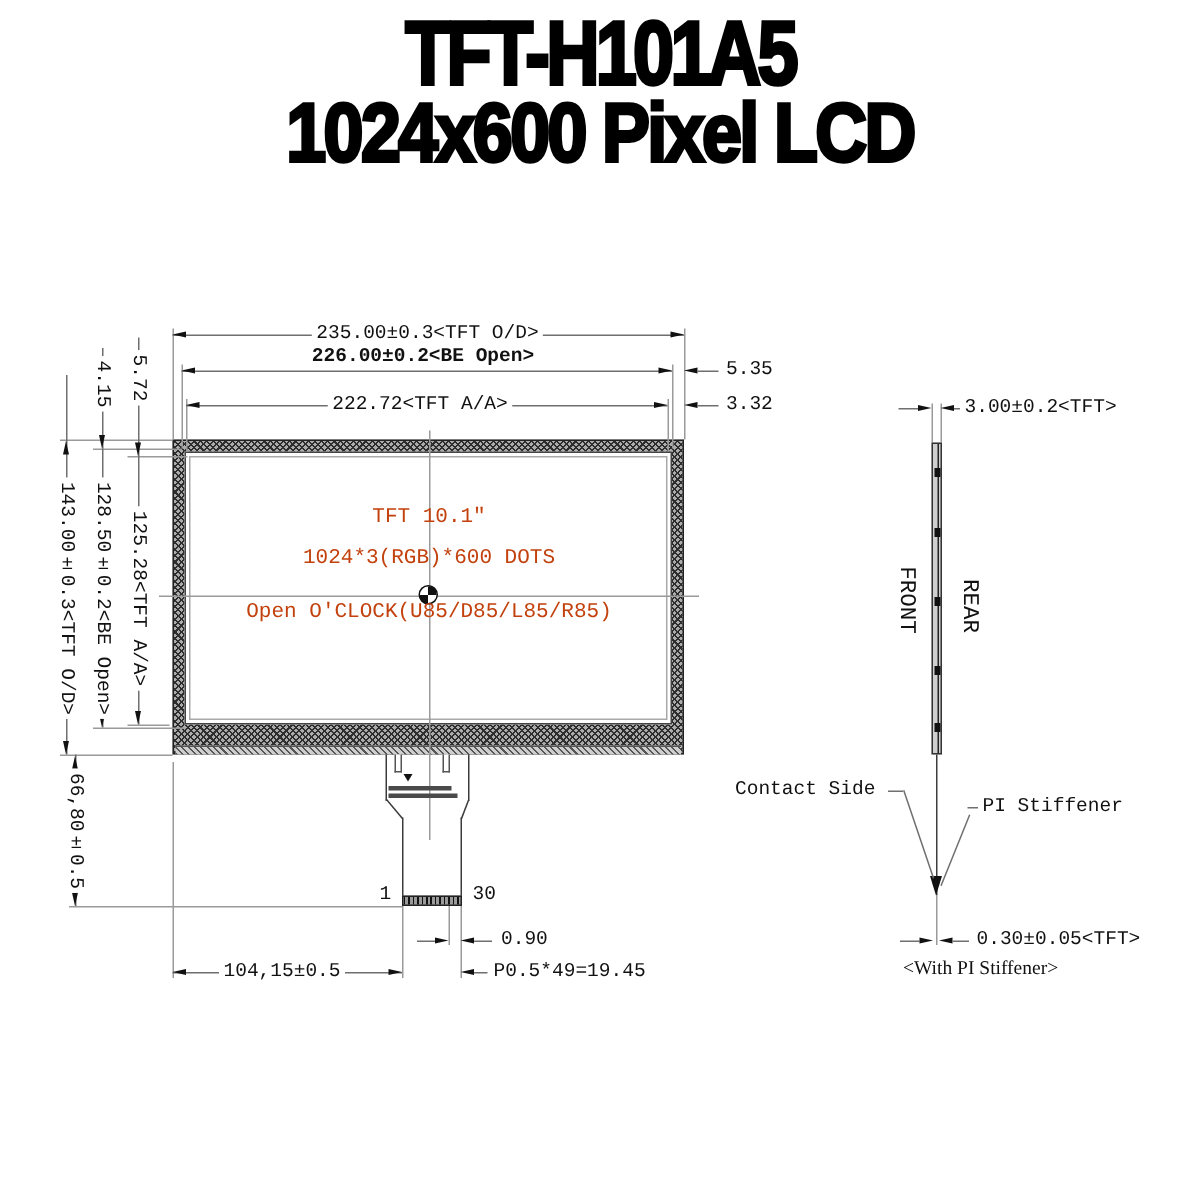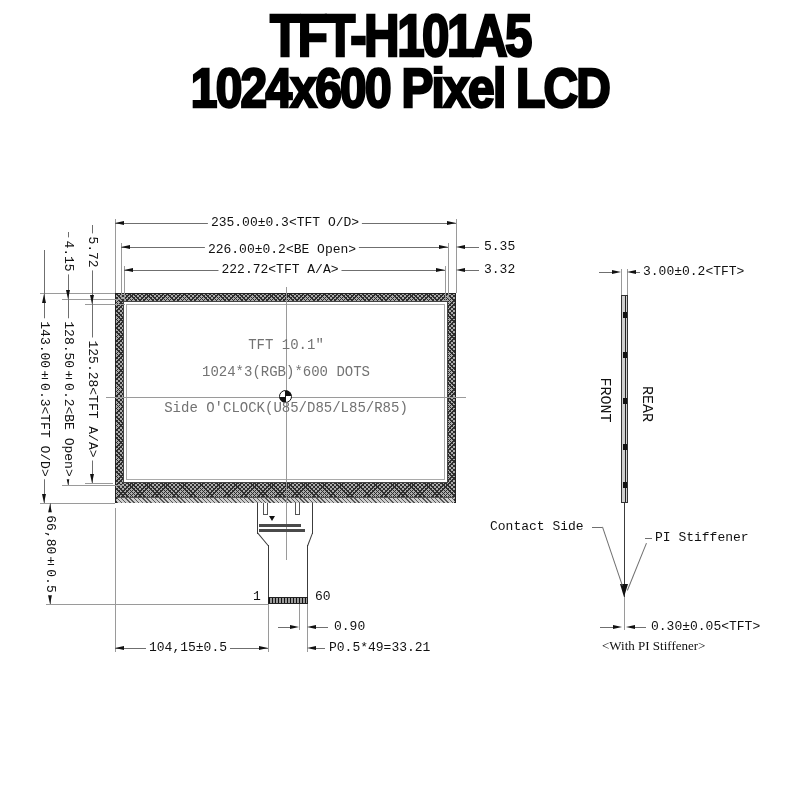--- a/index.html
+++ b/index.html
@@ -30,21 +30,21 @@
   
   .title{position:absolute;left:0;top:8px;width:800px;text-align:center;
          font-family:"Liberation Sans",sans-serif;font-weight:bold;color:#000;}
   .t1{font-size:60px;line-height:.92;letter-spacing:-3px;-webkit-text-stroke:2.5px #000;
       transform:scaleX(.82);transform-origin:50% 50%;}
   .t2{font-size:55px;line-height:.92;letter-spacing:-2px;-webkit-text-stroke:2.5px #000;
       transform:scaleX(.87);transform-origin:50% 50%;}
   .cmark{position:absolute;left:279px;top:390px;width:13px;height:13px;border-radius:50%;
          border:1px solid #111;box-sizing:border-box;
          background:conic-gradient(from 0deg,#111 0 25%,#fff 25% 50%,#111 50% 75%,#fff 75%);}
-  .ptx{position:absolute;font:14px/1 "Liberation Mono",monospace;color:#737373;white-space:nowrap;
+  .ptx{position:absolute;font:14px/1 "Liberation Mono",monospace;color:#c2410c;white-space:nowrap;
        transform:translate(-50%,0);}
   .tick{position:absolute;width:4px;height:6px;background:#111;}
   .mark-bar{position:absolute;background:#4a4a4a;height:3px;}
 </style>
 </head>
 <body>
 
 <div id="page">
 
   <div class="title">
@@ -56,38 +56,38 @@
   <div style="position:absolute;left:123px;top:301px;width:325px;height:182px;background:#fff;border:1px solid #444;box-sizing:border-box;"></div>
   <div style="position:absolute;left:126px;top:304px;width:319px;height:176px;border:1px solid #a9a9a9;box-sizing:border-box;"></div>
   <div class="hatch-light" style="position:absolute;left:117px;top:497px;width:337px;height:6px;border-top:1px solid #555;box-sizing:border-box;"></div>
 
   <div class="hl wit" style="left:106px;top:397px;width:360px;"></div>
   <div class="vl wit" style="left:286px;top:287px;height:273px;"></div>
   <div class="cmark"></div>
 
   <div class="ptx" style="left:286px;top:338px;">TFT 10.1″</div>
   <div class="ptx" style="left:286px;top:365px;">1024*3(RGB)*600 DOTS</div>
-  <div class="ptx" style="left:286px;top:401px;">Side O'CLOCK(U85/D85/L85/R85)</div>
+  <div class="ptx" style="left:286px;top:401px;">Open O'CLOCK(U85/D85/L85/R85)</div>
 
   <div class="vl wit" style="left:115px;top:219px;height:74px;"></div>
   <div class="vl wit" style="left:121px;top:243px;height:56px;"></div>
   <div class="vl wit" style="left:124px;top:266px;height:35px;"></div>
   <div class="vl wit" style="left:456px;top:219px;height:74px;"></div>
   <div class="vl wit" style="left:448px;top:243px;height:56px;"></div>
   <div class="vl wit" style="left:445px;top:266px;height:35px;"></div>
 
   <div class="hl" style="left:115px;top:223px;width:341px;"></div>
   <div class="ar l" style="left:115px;top:221px;"></div>
   <div class="ar r" style="left:447px;top:221px;"></div>
   <div class="dim" style="left:285px;top:223px;">235.00±0.3&lt;TFT O/D&gt;</div>
 
   <div class="hl" style="left:121px;top:247px;width:327px;"></div>
   <div class="ar l" style="left:121px;top:245px;"></div>
   <div class="ar r" style="left:439px;top:245px;"></div>
-  <div class="dim" style="left:282px;top:250px;">226.00±0.2&lt;BE Open&gt;</div>
+  <div class="dim" style="left:282px;top:238px;font-weight:bold;">226.00±0.2&lt;BE Open&gt;</div>
   <div class="ar l" style="left:456px;top:245px;"></div>
   <div class="hl" style="left:465px;top:247px;width:14px;"></div>
   <div class="dim lft" style="left:481px;top:247px;">5.35</div>
 
   <div class="hl" style="left:124px;top:270px;width:321px;"></div>
   <div class="ar l" style="left:124px;top:268px;"></div>
   <div class="ar r" style="left:436px;top:268px;"></div>
   <div class="dim" style="left:280px;top:270px;">222.72&lt;TFT A/A&gt;</div>
   <div class="ar l" style="left:456px;top:268px;"></div>
   <div class="hl" style="left:465px;top:270px;width:14px;"></div>
@@ -132,41 +132,41 @@
   <div class="vl obj" style="left:312px;top:533px;height:14px;transform:rotate(21deg);transform-origin:top left;"></div>
   <div class="vl obj" style="left:268px;top:545px;height:53px;"></div>
   <div class="vl obj" style="left:307px;top:545px;height:53px;"></div>
   <div style="position:absolute;left:263px;top:503px;width:5px;height:12px;border:1px solid #555;border-top:none;box-sizing:border-box;background:#fff;"></div>
   <div style="position:absolute;left:295px;top:503px;width:5px;height:12px;border:1px solid #555;border-top:none;box-sizing:border-box;background:#fff;"></div>
   <div class="ar d" style="left:269px;top:516px;border-top-width:5px;border-left-width:3px;border-right-width:3px;"></div>
   <div class="mark-bar" style="left:259px;top:524px;width:42px;"></div>
   <div class="mark-bar" style="left:259px;top:529px;width:46px;"></div>
   <div class="pins" style="position:absolute;left:268px;top:597px;width:40px;height:7px;border:1px solid #222;box-sizing:border-box;"></div>
   <div class="dim lft" style="left:250px;top:597px;background:transparent;">1</div>
-  <div class="dim lft" style="left:312px;top:597px;background:transparent;">60</div>
+  <div class="dim lft" style="left:312px;top:597px;background:transparent;">30</div>
 
   <div class="vl wit" style="left:115px;top:508px;height:144px;"></div>
   <div class="vl wit" style="left:268px;top:604px;height:48px;"></div>
   <div class="vl wit" style="left:307px;top:604px;height:48px;"></div>
   <div class="vl wit" style="left:299px;top:604px;height:26px;"></div>
 
   <div class="hl" style="left:278px;top:627px;width:12px;"></div>
   <div class="ar r" style="left:290px;top:625px;"></div>
   <div class="ar l" style="left:307px;top:625px;"></div>
   <div class="hl" style="left:316px;top:627px;width:12px;"></div>
   <div class="dim lft" style="left:331px;top:627px;">0.90</div>
 
   <div class="hl" style="left:115px;top:648px;width:153px;"></div>
   <div class="ar l" style="left:115px;top:646px;"></div>
   <div class="ar r" style="left:259px;top:646px;"></div>
   <div class="dim" style="left:188px;top:648px;">104,15±0.5</div>
 
   <div class="ar l" style="left:307px;top:646px;"></div>
   <div class="hl" style="left:316px;top:648px;width:9px;"></div>
-  <div class="dim lft" style="left:326px;top:648px;">P0.5*49=33.21</div>
+  <div class="dim lft" style="left:326px;top:648px;">P0.5*49=19.45</div>
 
   <div class="vl wit" style="left:621px;top:269px;height:26px;"></div>
   <div class="vl wit" style="left:627px;top:269px;height:26px;"></div>
   <div class="hl" style="left:599px;top:272px;width:13px;"></div>
   <div class="ar r" style="left:612px;top:270px;"></div>
   <div class="ar l" style="left:627px;top:270px;"></div>
   <div class="hl" style="left:636px;top:272px;width:10px;"></div>
   <div class="dim lft" style="left:640px;top:272px;">3.00±0.2&lt;TFT&gt;</div>
 
   <div style="position:absolute;left:621px;top:295px;width:7px;height:208px;background:#cfcfcf;border:1px solid #333;box-sizing:border-box;"></div>

